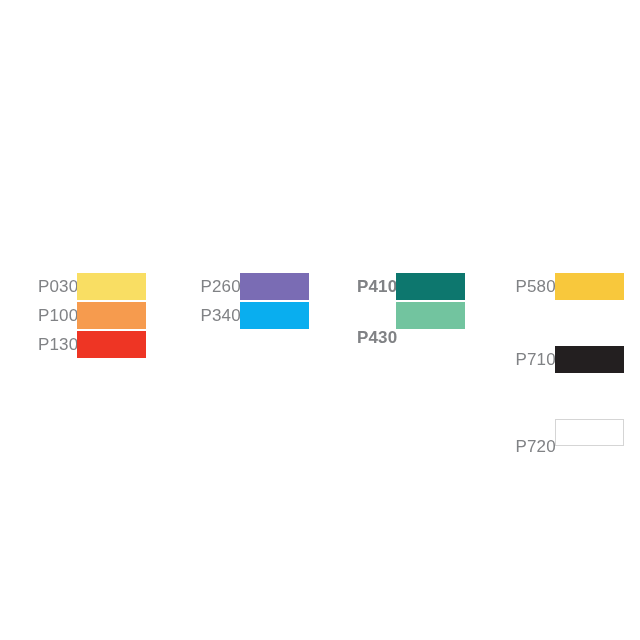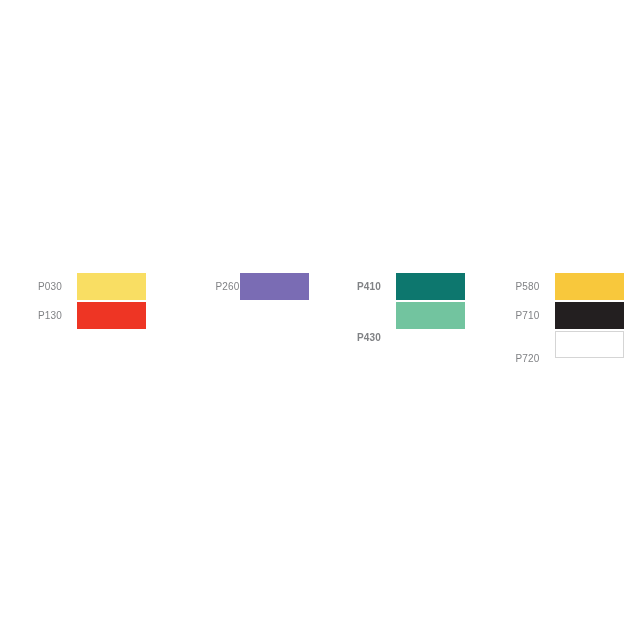--- a/index.html
+++ b/index.html
@@ -33,33 +33,33 @@
   }
 
   .swatch-column {
     display: flex;
     flex-direction: column;
     width: 145px;
   }
   .swatch-column.col-0 { padding-left: 38px; }
   .swatch-column.col-1 { padding-left: 38px; }
   .swatch-column.col-2 { padding-left: 32px; font-weight: bold; }
-  .swatch-column.col-3 { padding-left: 34px; }
+  .swatch-column.col-3 { padding-left: 34px; gap: 44px; }
 
   .swatch-row {
     display: flex;
     flex-direction: row;
     align-items: center;
     height: 29px;
   }
 
   .swatch-label {
     width: 39px;
     flex: 0 0 39px;
-    font-size: 10px;
+    font-size: 17px;
     line-height: 29px;
     color: #808285;
     letter-spacing: 0.15px;
     white-space: nowrap;
     text-align: left;
     font-family: "Liberation Sans", sans-serif;
   }
 
   .swatch-chip {
     width: 69px;
@@ -77,29 +77,37 @@
 <div id="palette-board">
 
   <div id="palette-columns">
 
     <div class="swatch-column col-0">
       <div class="swatch-row">
         <span class="swatch-label" style="color: rgb(128, 130, 133);">P030</span>
         <span class="swatch-chip" style="background-color: rgb(249, 222, 99);"></span>
       </div>
       <div class="swatch-row">
+        <span class="swatch-label" style="color: rgb(128, 130, 133);">P100</span>
+        <span class="swatch-chip" style="background-color: rgb(246, 155, 78);"></span>
+      </div>
+      <div class="swatch-row">
         <span class="swatch-label" style="color: rgb(128, 130, 133);">P130</span>
         <span class="swatch-chip" style="background-color: rgb(238, 53, 36);"></span>
       </div>
     </div>
 
     <div class="swatch-column col-1">
       <div class="swatch-row">
         <span class="swatch-label" style="color: rgb(128, 130, 133); text-align: right;">P260</span>
         <span class="swatch-chip" style="background-color: rgb(122, 108, 180);"></span>
+      </div>
+      <div class="swatch-row">
+        <span class="swatch-label" style="color: rgb(128, 130, 133);">P340</span>
+        <span class="swatch-chip" style="background-color: rgb(9, 174, 239);"></span>
       </div>
     </div>
 
     <div class="swatch-column col-2">
       <div class="swatch-row">
         <span class="swatch-label" style="color: rgb(128, 130, 133);">P410</span>
         <span class="swatch-chip" style="background-color: rgb(13, 119, 110);"></span>
       </div>
       <div class="swatch-row">
         <span class="swatch-label" style="color: rgb(128, 130, 133); margin-top: 44px;">P430</span>

